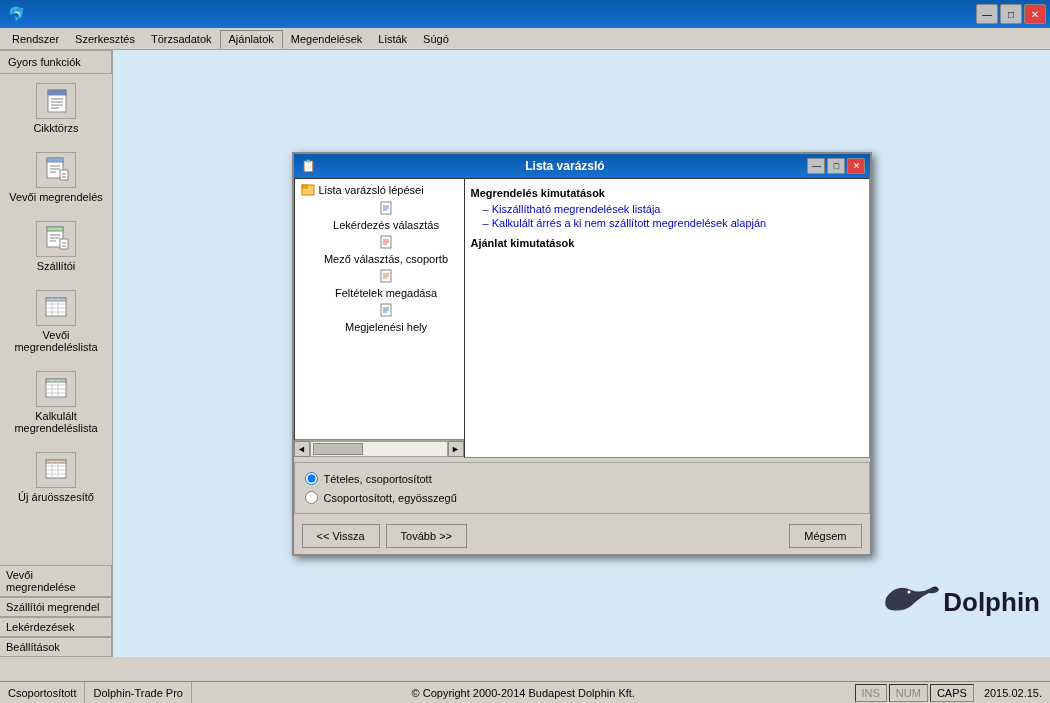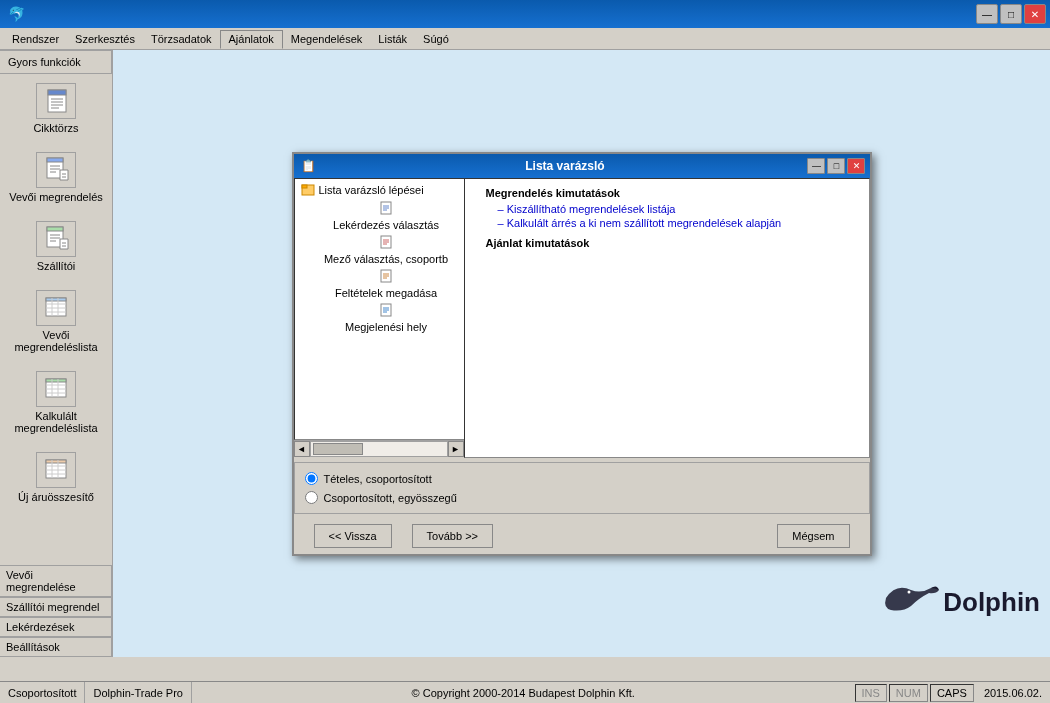--- a/index.html
+++ b/index.html
@@ -214,21 +214,21 @@
       white-space: nowrap;
       font-size: 11px;
     }
     .tree-indent { margin-left: 14px; flex-direction: column; }
 
     
     .content-panel {
       flex: 1;
       background: white;
       border: 1px inset #888;
-      padding: 8px 21px;
+      padding: 8px 6px;
       overflow-y: auto;
     }
     .content-section-title {
       font-weight: bold;
       font-size: 11px;
       color: #000;
       margin-bottom: 4px;
     }
     .content-link {
       display: block;
@@ -263,22 +263,22 @@
       padding: 3px 0;
       cursor: pointer;
       font-size: 11px;
     }
     input[type=radio] { cursor: pointer; }
 
     
     .dialog-footer {
       display: flex;
       align-items: center;
-      padding: 6px 20px;
-      gap: 20px;
+      padding: 6px 8px;
+      gap: 6px;
     }
     .footer-btn {
       height: 24px;
       padding: 0 14px;
       background: #d4d0c8;
       border: 1px solid #888;
       cursor: pointer;
       font-size: 11px;
       font-family: 'Segoe UI', Tahoma, Arial, sans-serif;
     }
@@ -629,15 +629,15 @@
 </div>
 
 <div class="status-bar">
   <div class="status-item">Csoportosított</div>
   <div class="status-item">Dolphin-Trade Pro</div>
   <div class="status-center">© Copyright 2000-2014 Budapest Dolphin Kft.</div>
   <div class="status-right">
     <div class="status-indicator">INS</div>
     <div class="status-indicator">NUM</div>
     <div class="status-indicator active">CAPS</div>
-    <div class="status-item" style="border-right:none;">2015.06.02.</div>
+    <div class="status-item" style="border-right:none;">2015.02.15.</div>
   </div>
 </div>
 
 </body></html>

